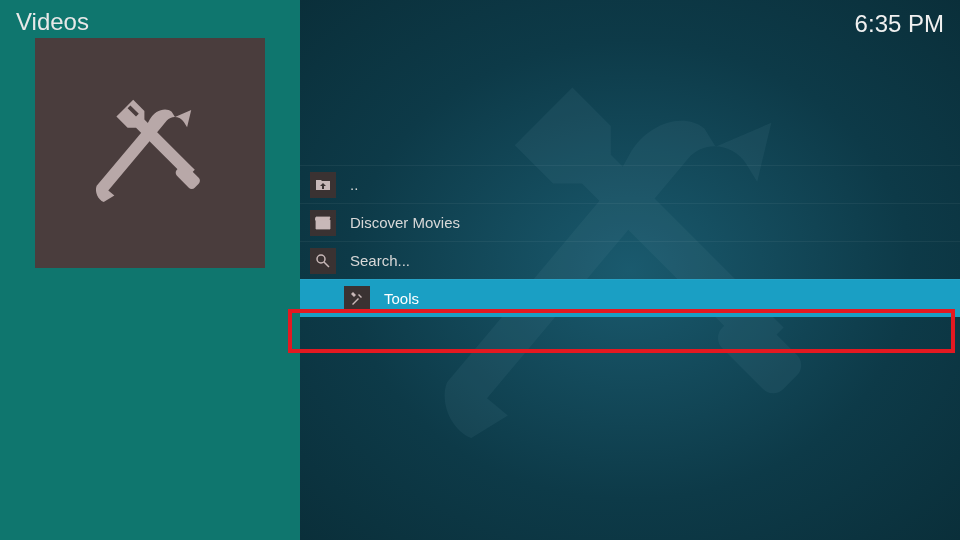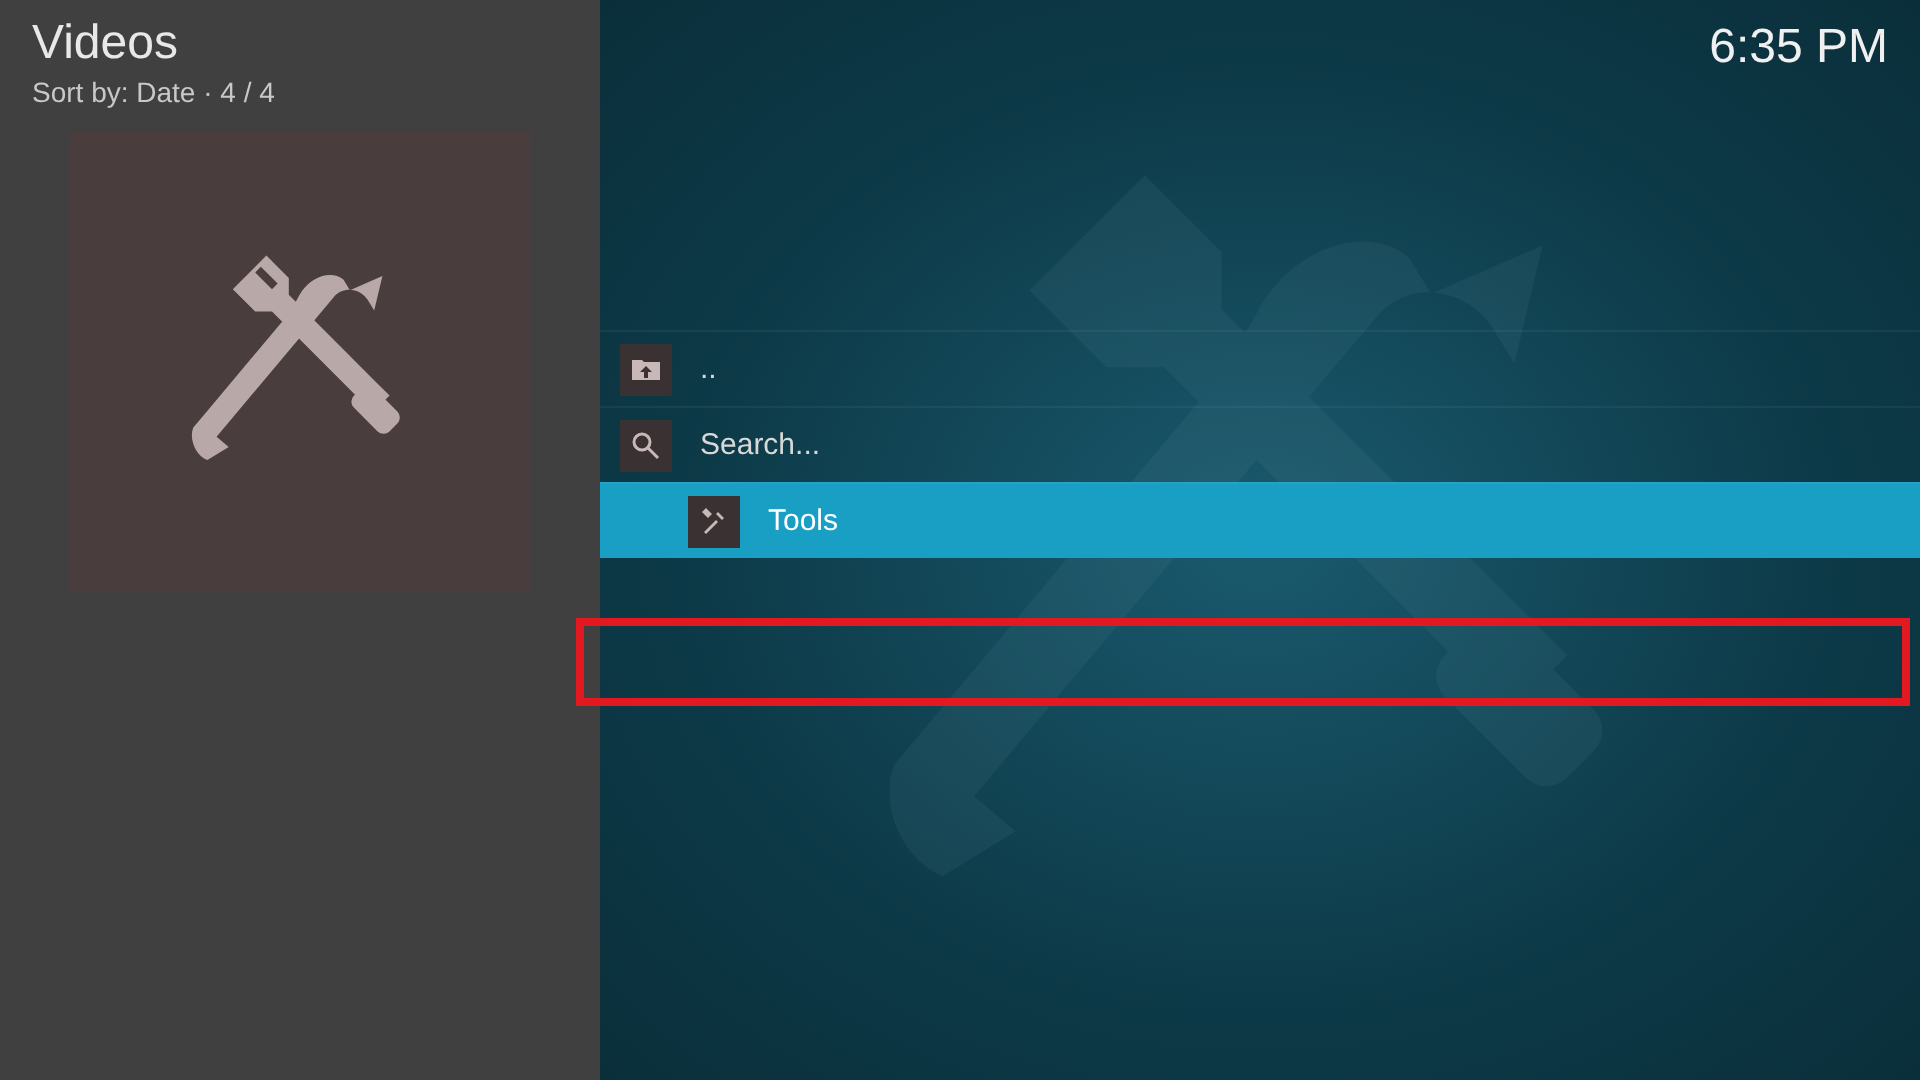--- a/index.html
+++ b/index.html
@@ -16,21 +16,21 @@
       position: relative;
     }
     .container {
       display: flex;
       width: 100%;
       height: 100%;
     }
     .left-panel {
       width: 300px;
       height: 100%;
-      background: #404040;
+      background: #0f766e;
       padding: 8px 16px;
       position: relative;
       z-index: 2;
     }
     .right-panel {
       flex: 1;
       height: 100%;
       background: radial-gradient(ellipse at center, #1a5a6e 0%, #0d3a48 60%, #0a2f3a 100%);
       position: relative;
       overflow: hidden;
@@ -124,21 +124,20 @@
       z-index: 5;
       pointer-events: none;
     }
   </style>
 </head>
 <body>
 
 <div class="container">
   <div class="left-panel">
     <div class="section-title">Videos</div>
-    <div class="sort-info">Sort by: Date  ·  4 / 4</div>
     <div class="thumbnail-box">
       <svg viewBox="0 0 100 100">
         <g fill="#b8a8a8">
           <path d="M 22 78 L 18 74 L 58 34 L 64 28 C 68 24 74 26 76 30 L 78 34 L 82 22 L 70 26 L 68 22 C 64 18 56 20 52 26 L 48 32 L 14 66 L 10 70 C 8 74 10 80 14 82 L 22 78 Z" transform="rotate(-5 50 50)"></path>
           <path d="M 30 20 L 38 12 L 46 20 L 46 26 L 78 58 L 82 62 L 76 68 L 72 64 L 40 32 L 34 32 L 26 24 Z M 34 18 L 40 24 L 42 22 L 36 16 Z"></path>
           <rect x="68" y="62" width="18" height="10" rx="3" transform="rotate(45 77 67)"></rect>
         </g>
       </svg>
     </div>
   </div>
@@ -157,20 +156,28 @@
     <div class="menu-list">
       <div class="menu-item">
         <div class="icon-box">
           <svg viewBox="0 0 16 16">
               <path fill="#c8b8b8" d="M1 3 h5 l1 1 h8 v9 h-14 z M8 6 l-3 3 h2 v3 h2 v-3 h2 z"></path>
             </svg>
         </div>
         <span>..</span>
       </div>
 
+      <div class="menu-item">
+        <div class="icon-box">
+          <svg viewBox="0 0 16 16">
+              <path fill="#c8b8b8" d="M1 5 h14 v9 h-14 z M1 2 l14 0 l-1 3 l-14 0 z M3 2 l2 3 M6 2 l2 3 M9 2 l2 3 M12 2 l2 3" stroke="#c8b8b8" stroke-width="0.8"></path>
+            </svg>
+        </div>
+        <span>Discover Movies</span>
+      </div>
 
 
       <div class="menu-item">
         <div class="icon-box">
           <svg viewBox="0 0 16 16">
               <circle cx="6" cy="6" r="4" fill="none" stroke="#c8b8b8" stroke-width="1.5"></circle>
               <line x1="9" y1="9" x2="14" y2="14" stroke="#c8b8b8" stroke-width="1.5"></line>
             </svg>
         </div>
         <span>Search...</span>

